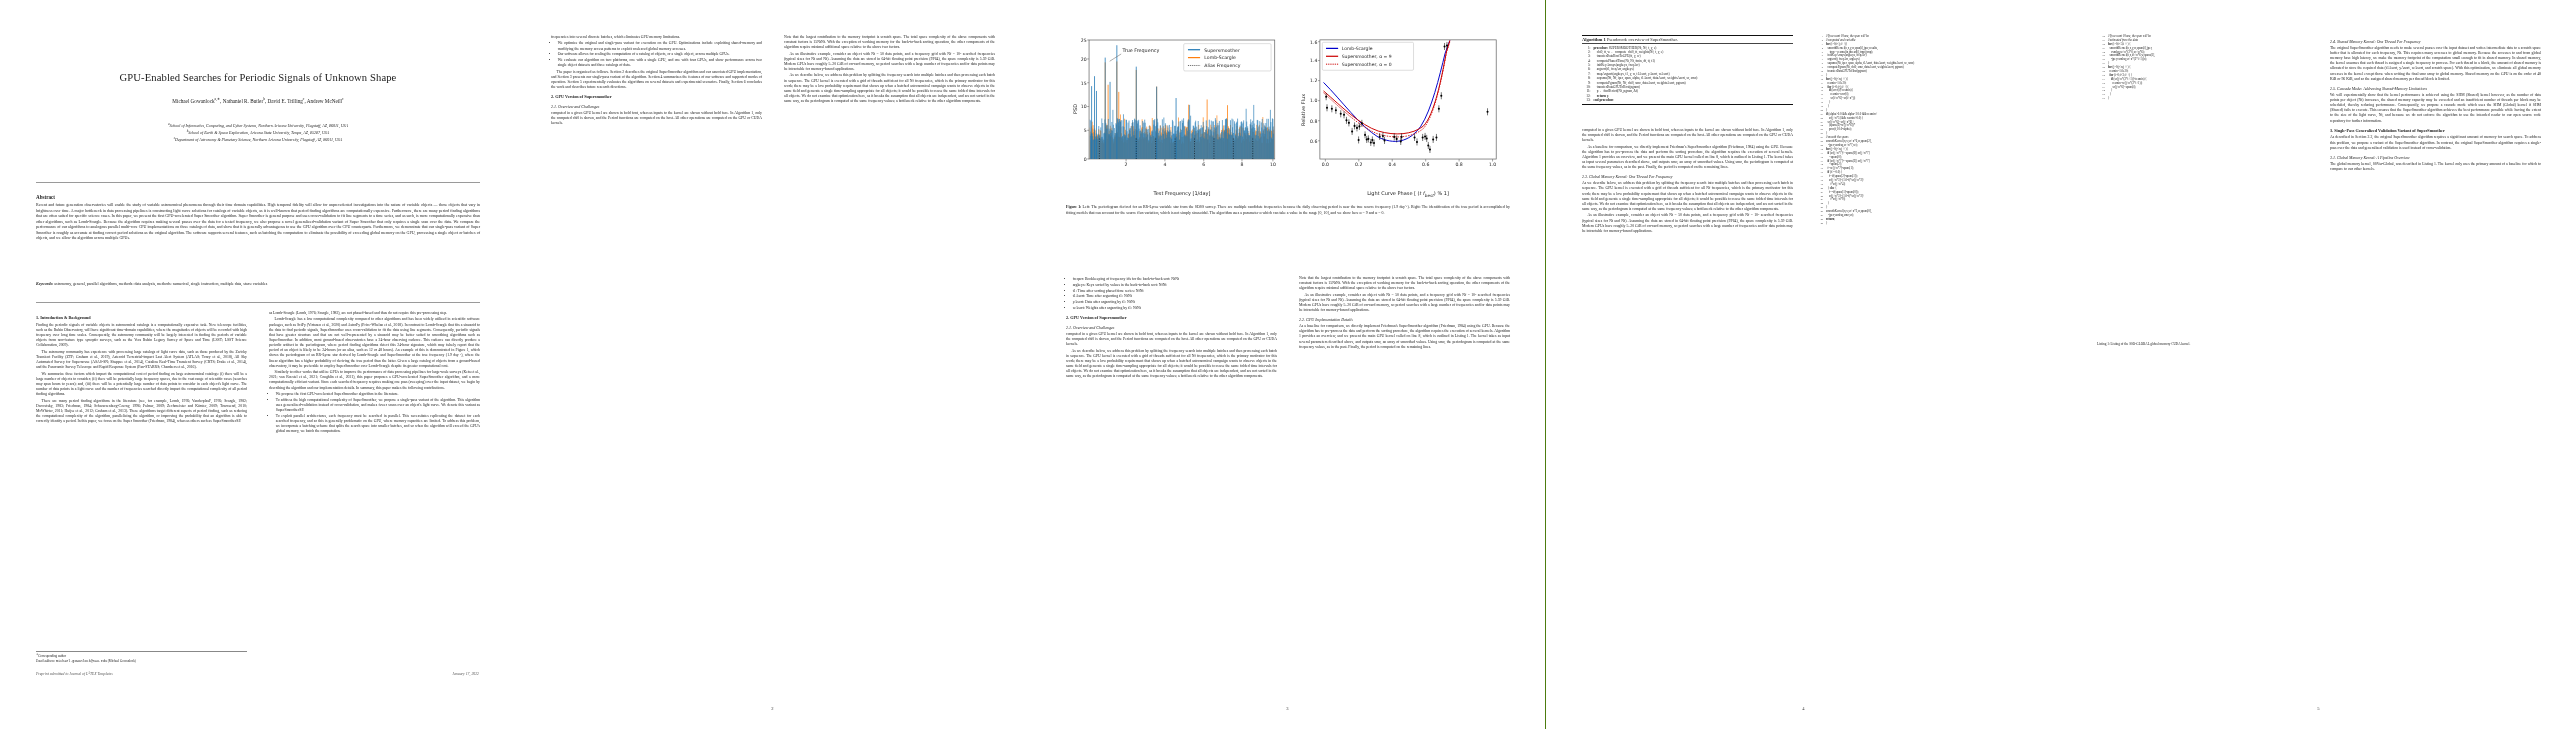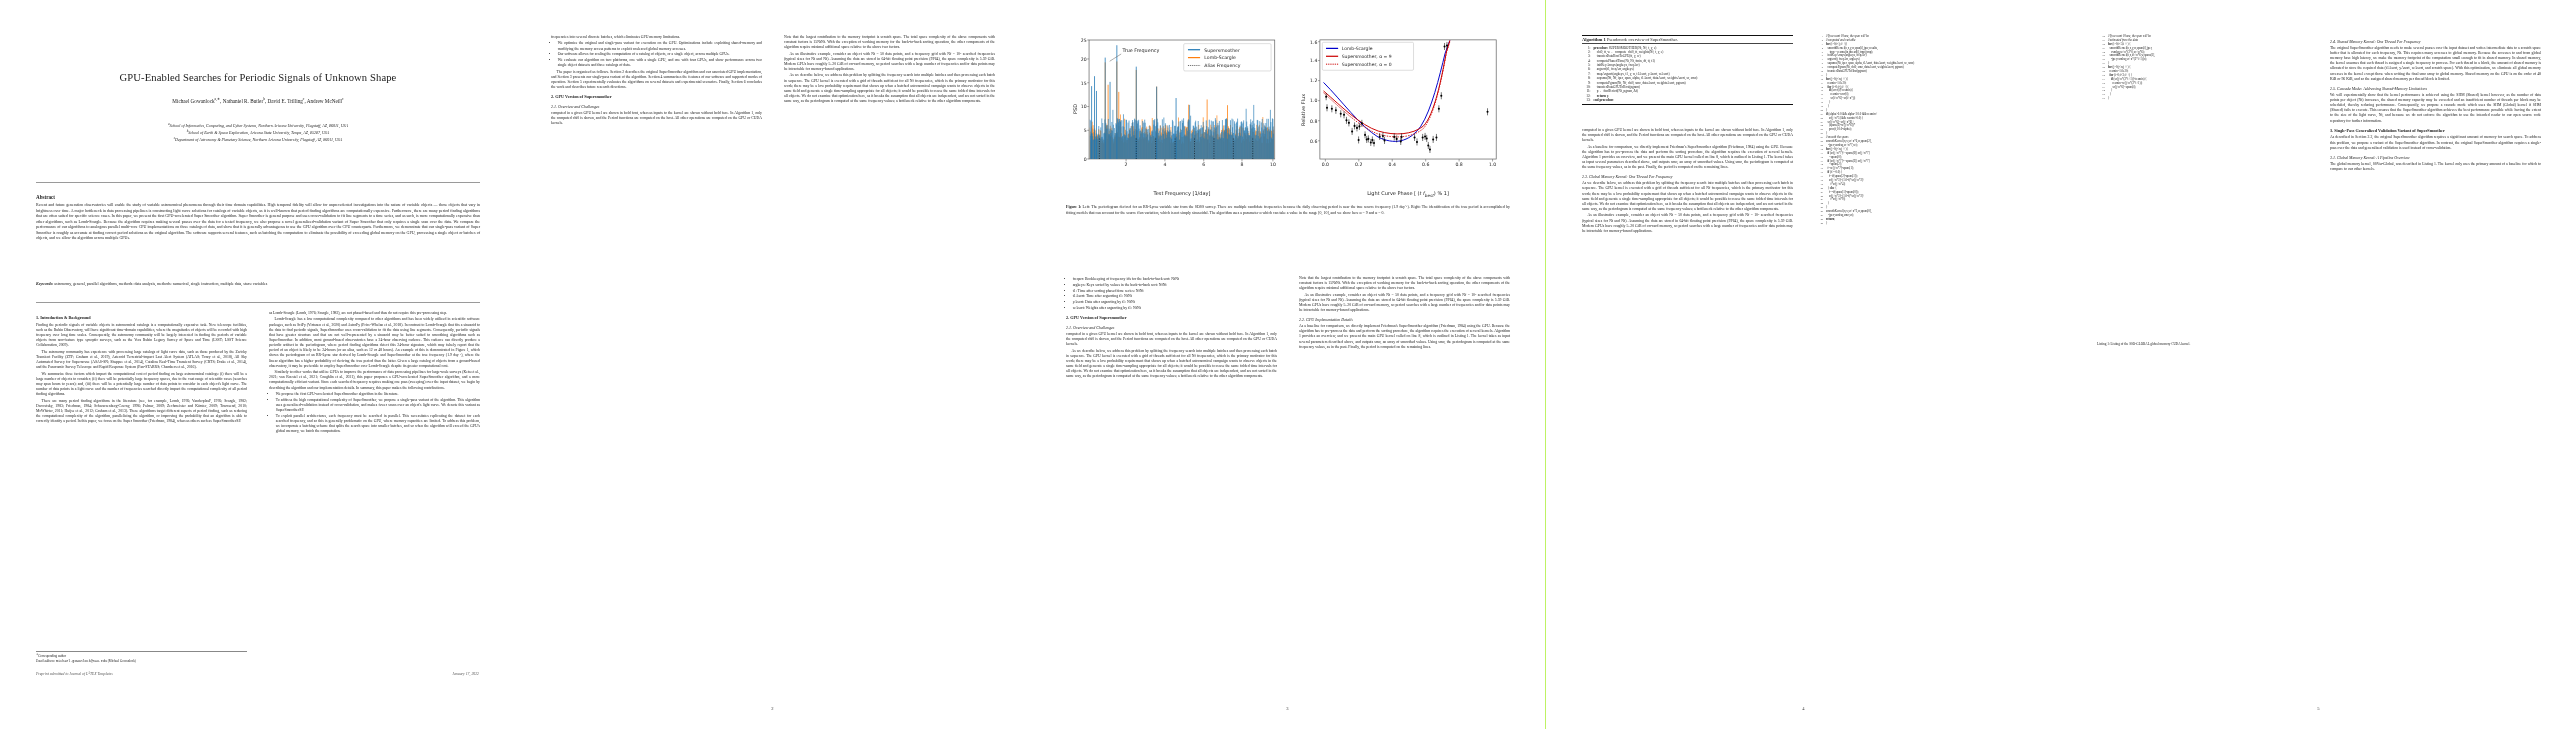--- a/index.html
+++ b/index.html
@@ -1,18 +1,18 @@
 <!DOCTYPE html>
 <html style="font-size:9.7px"><head>
 <meta charset="utf-8">
 <title>Paper Preview</title>
 <style>
   html,body{margin:0;padding:0;background:#ffffff;}
   body{width:2576px;height:729px;overflow:hidden;font-family:"Liberation Serif",serif;color:#1a1a1a;}
-  .sheet{position:relative;width:2576px;height:729px;background:#bef264;}
+  .sheet{position:relative;width:2576px;height:729px;background:#4d7c0f;}
 
   .page{position:absolute;top:0;width:515px;height:729px;background:#fff;overflow:hidden;}
   .p1{left:0}.p2{left:515px}.p3{left:1030px}.p4{left:1546px}.p5{left:2061px}
 
   .pgnum{position:absolute;bottom:18px;left:0;width:100%;text-align:center;font-size:4.6px;color:#333;}
   .footl{position:absolute;bottom:53px;left:36px;font-style:italic;font-size:3.8px;color:#555;}
   .footr{position:absolute;bottom:53px;right:36px;font-style:italic;font-size:3.8px;color:#555;}
 
   
   .title{position:absolute;top:72px;left:36px;width:444px;text-align:center;font-size:10.6px;letter-spacing:0.1px;}

